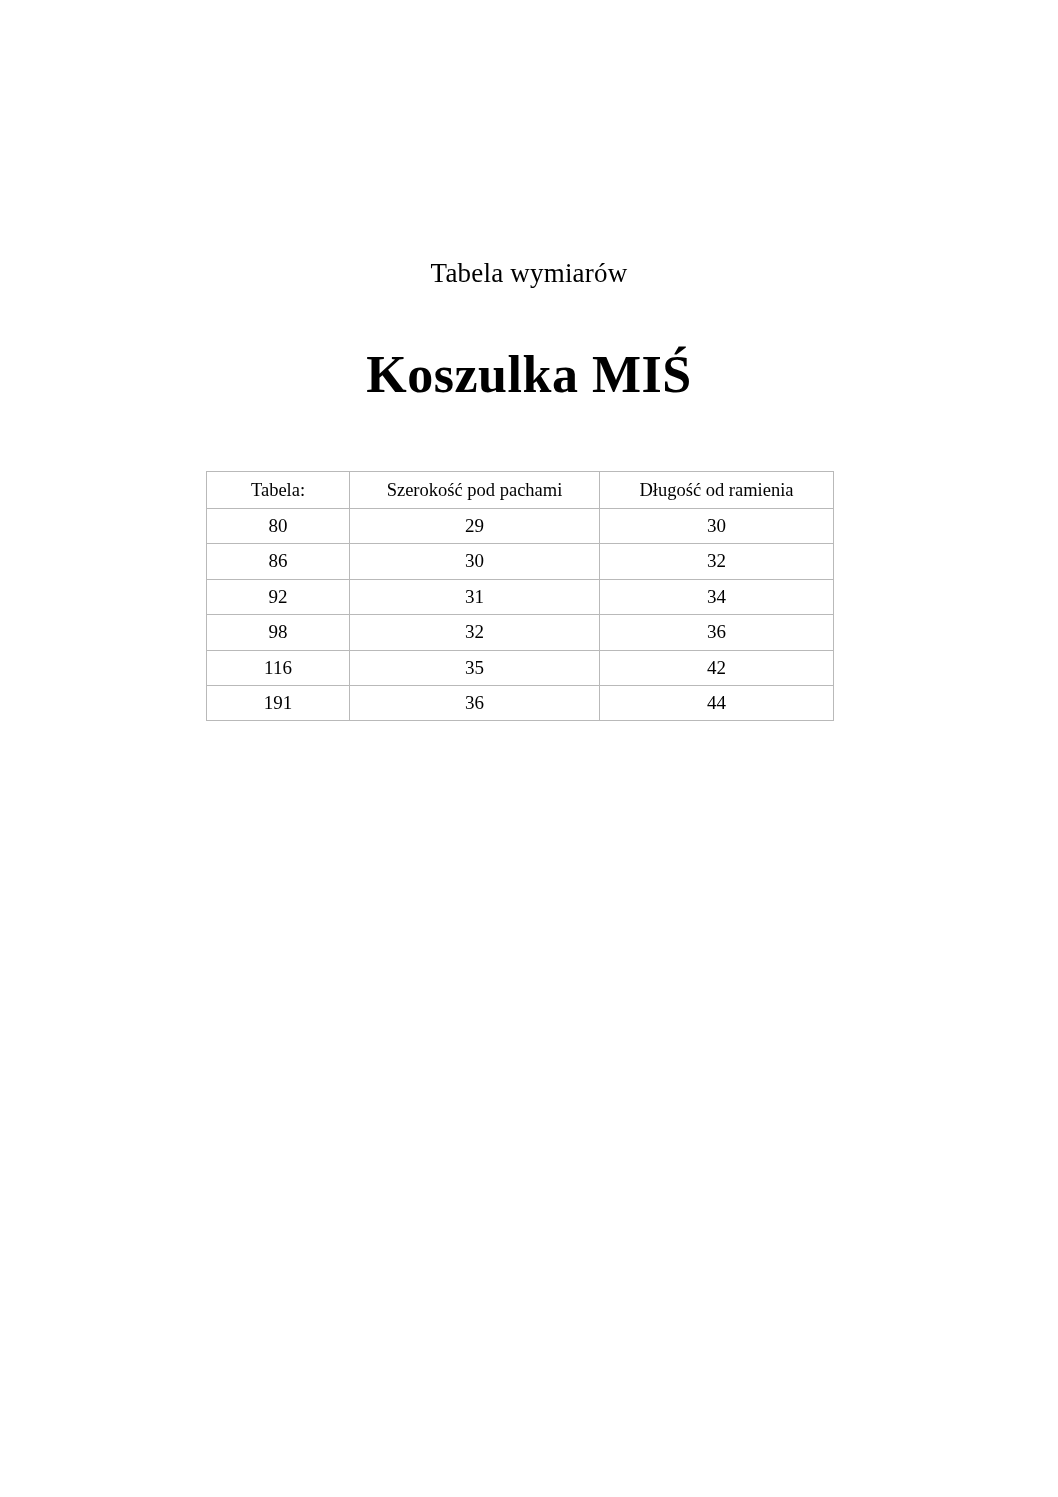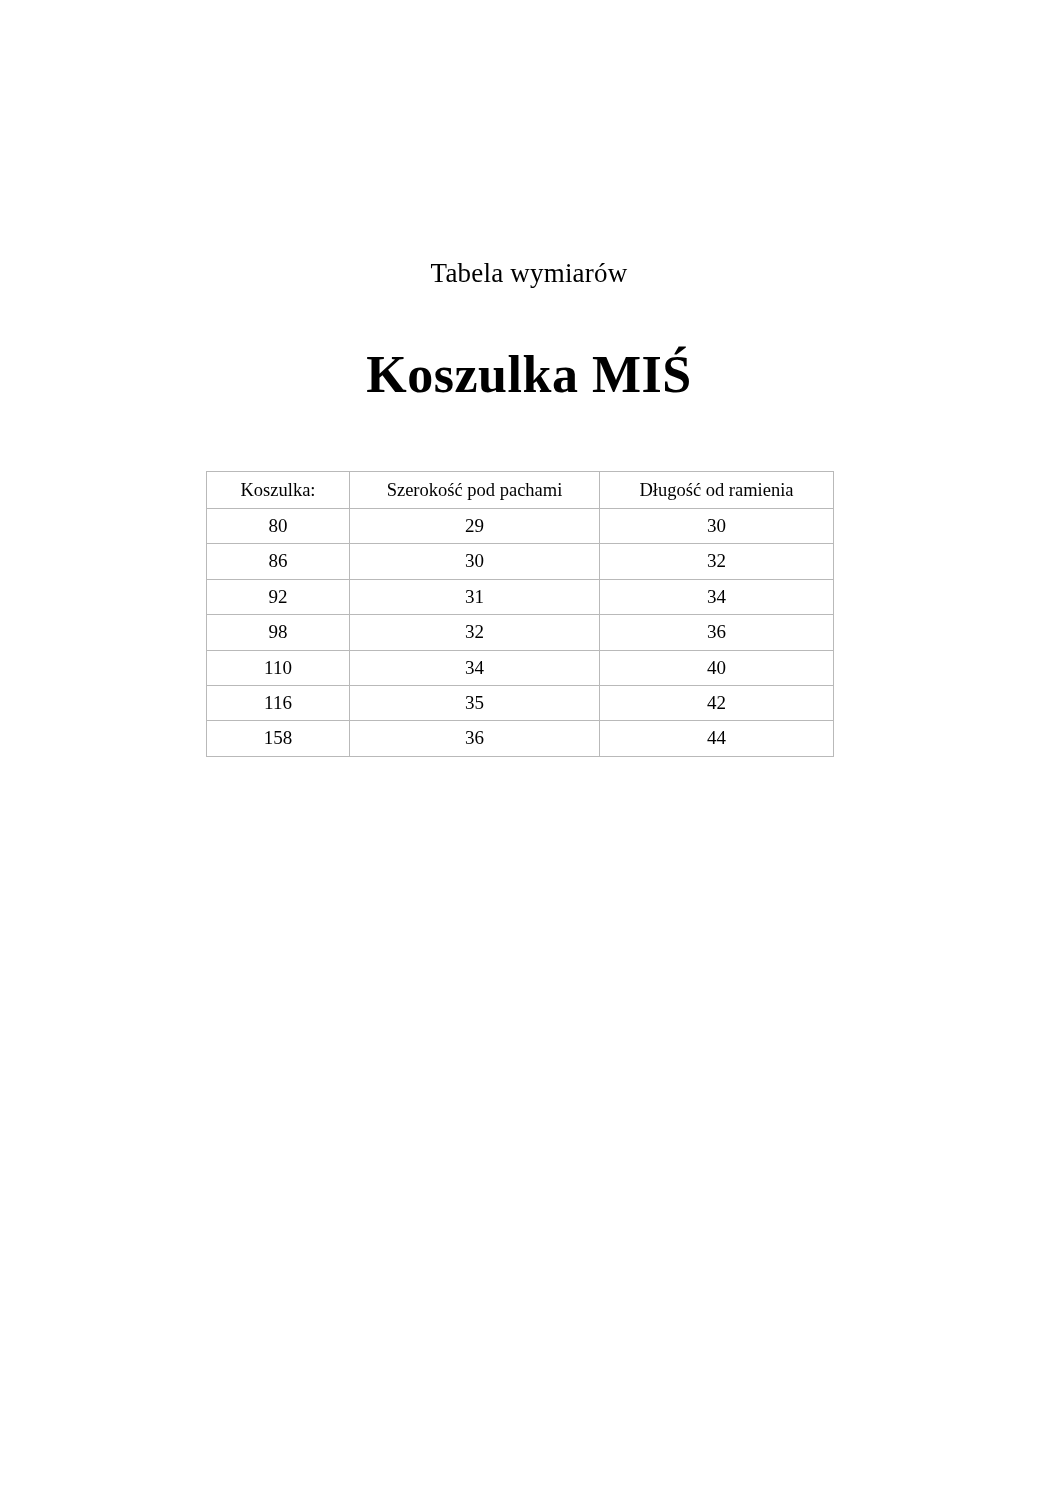--- a/index.html
+++ b/index.html
@@ -88,21 +88,21 @@
 
   <div class="table-wrap">
     <table class="size-table">
       <colgroup>
         <col class="c1">
           <col class="c2">
           <col class="c3">
       </colgroup>
       <thead>
         <tr>
-          <th>Koszulka:</th>
+          <th>Tabela:</th>
           <th>Szerokość pod pachami</th>
           <th>Długość od ramienia</th>
         </tr>
       </thead>
       <tbody>
         <tr>
           <td class="num">80</td>
           <td class="num">29</td>
           <td class="num">30</td>
         </tr>
@@ -115,31 +115,26 @@
           <td class="num">92</td>
           <td class="num">31</td>
           <td class="num">34</td>
         </tr>
         <tr>
           <td class="num">98</td>
           <td class="num">32</td>
           <td class="num">36</td>
         </tr>
         <tr>
-          <td class="num">110</td>
-          <td class="num">34</td>
-          <td class="num">40</td>
-        </tr>
-        <tr>
           <td class="num">116</td>
           <td class="num">35</td>
           <td class="num">42</td>
         </tr>
         <tr>
-          <td class="num">158</td>
+          <td class="num">191</td>
           <td class="num">36</td>
           <td class="num">44</td>
         </tr>
       </tbody>
     </table>
   </div>
 
 </div>
 
 </body></html>

